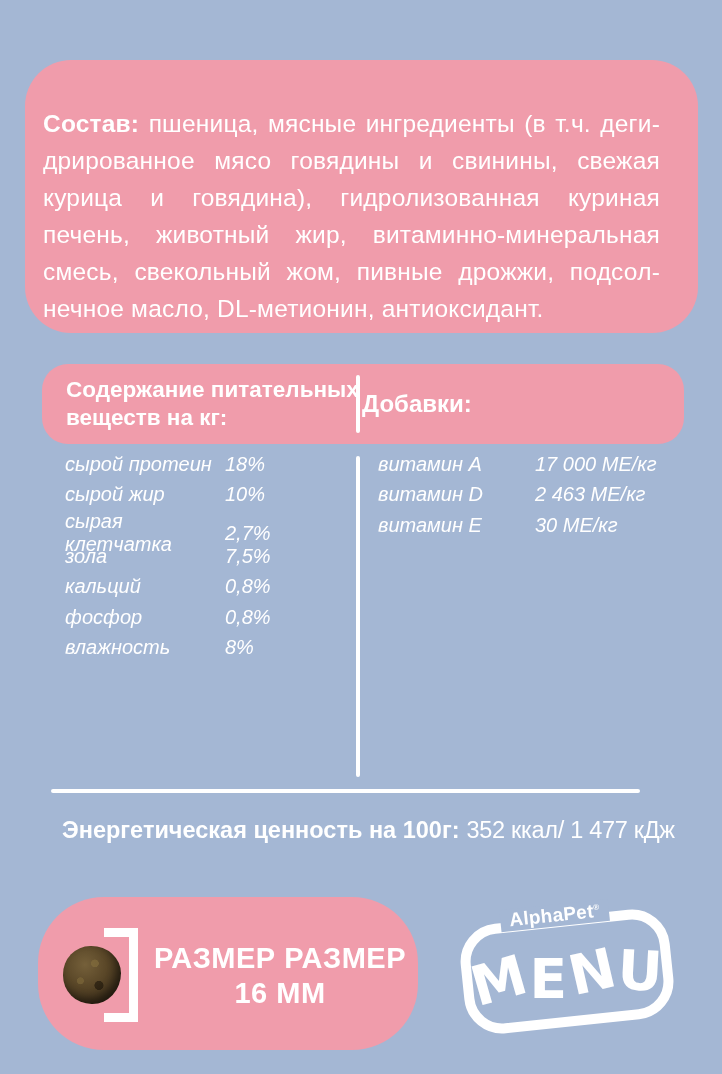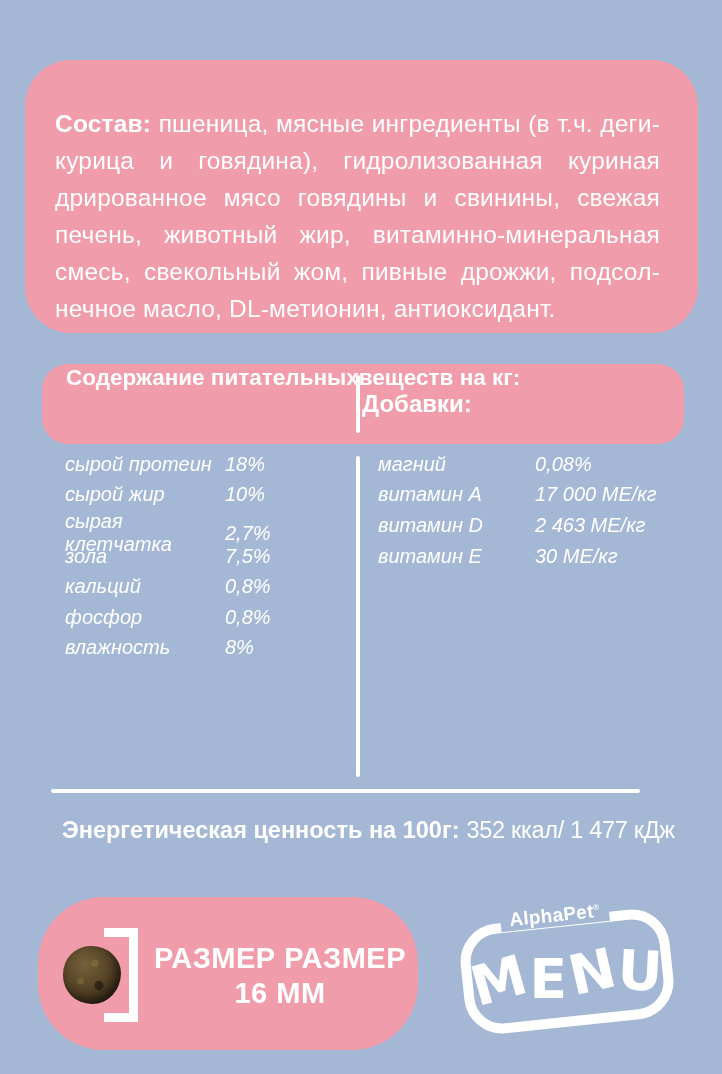--- a/index.html
+++ b/index.html
@@ -10,29 +10,29 @@
   *{box-sizing:border-box;}
   body{margin:0;background:var(--background);display:flex;justify-content:center;}
   .canvas{
     position:relative;width:722px;height:1074px;background:var(--background);
     overflow:hidden;font-family:"Liberation Sans",sans-serif;color:var(--text-white);
   }
   
   .comp-panel{position:absolute;left:25px;top:60px;width:673px;height:273px;
     background:var(--panel-pink);border-radius:46px;}
   .comp-text{position:absolute;left:18px;right:38px;top:45px;
-    font-size:24.5px;line-height:37px;letter-spacing:.2px;margin-left:12px;}
+    font-size:24.5px;line-height:37px;letter-spacing:.2px;}
   .comp-line{text-align:justify;text-align-last:justify;}
   .comp-line.last{text-align-last:left;}
   .comp-title{font-weight:700;}
   
   .header-bar{position:absolute;left:42px;top:364px;width:642px;height:80px;
     background:var(--panel-pink);border-radius:26px;}
   .nutrition-title{position:absolute;left:24px;top:0;height:100%;
-    display:flex;flex-direction:row;justify-content:center;
+    display:flex;flex-direction:column;justify-content:center;
     font-weight:700;font-size:22.5px;line-height:28px;white-space:nowrap;}
   .header-divider{position:absolute;left:314px;top:11px;width:4px;height:58px;
     background:#fff;border-radius:2px;}
   .additives-title{position:absolute;left:320px;top:0;height:100%;
     display:flex;align-items:center;font-weight:700;font-size:24px;}
   
   .col-divider{position:absolute;left:356px;top:456px;width:4px;height:321px;
     background:#fff;border-radius:2px;}
   .table{position:absolute;font-size:20px;}
   #left-table{left:65px;top:449px;width:288px;}
@@ -78,22 +78,22 @@
   .menu .l3{transform:rotate(9deg) translateY(4px);}
 </style>
 </head>
 <body>
 
 <div class="canvas">
 
   <div class="comp-panel">
     <div class="comp-text">
       <div class="comp-line"><span class="comp-title">Состав:</span> <span>пшеница, мясные ингредиенты (в т.ч. деги-</span></div>
+      <div class="comp-line">дрированное мясо говядины и свинины, свежая</div>
       <div class="comp-line">курица и говядина), гидролизованная куриная</div>
-      <div class="comp-line">дрированное мясо говядины и свинины, свежая</div>
       <div class="comp-line">печень, животный жир, витаминно-минеральная</div>
       <div class="comp-line">смесь, свекольный жом, пивные дрожжи, подсол-</div>
       <div class="comp-line last">нечное масло, DL-метионин, антиоксидант.</div>
     </div>
   </div>
 
   <div class="header-bar">
     <div class="nutrition-title">
       <span>Содержание питательных</span>
       <span>веществ на кг:</span>
@@ -130,24 +130,20 @@
       <span>0,8%</span>
     </div>
       <div class="row">
       <span>влажность</span>
       <span>8%</span>
     </div>
     </div>
 
   <div class="table" id="right-table">
       <div class="row">
-      <span>магний</span>
-      <span>0,08%</span>
-    </div>
-      <div class="row">
       <span>витамин A</span>
       <span>17 000 МЕ/кг</span>
     </div>
       <div class="row">
       <span>витамин D</span>
       <span>2 463 МЕ/кг</span>
     </div>
       <div class="row">
       <span>витамин E</span>
       <span>30 МЕ/кг</span>

